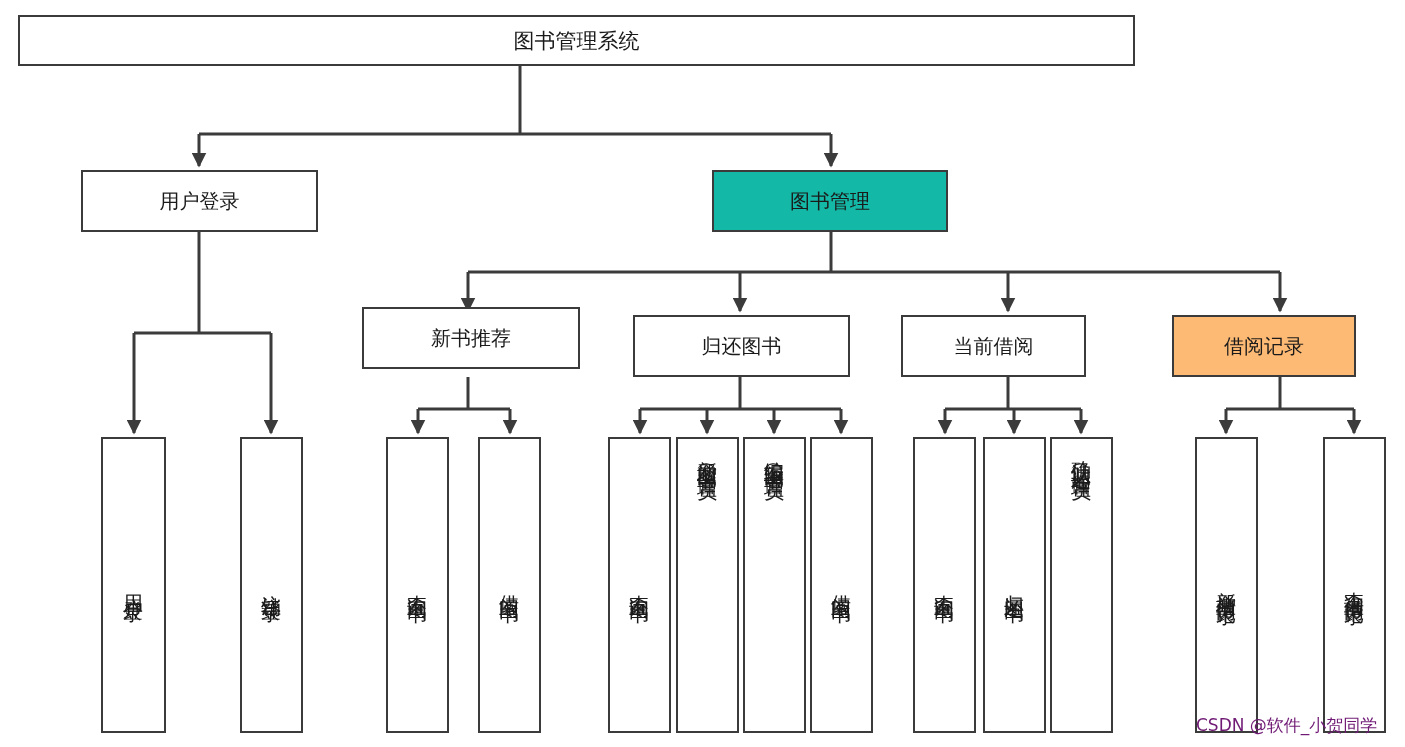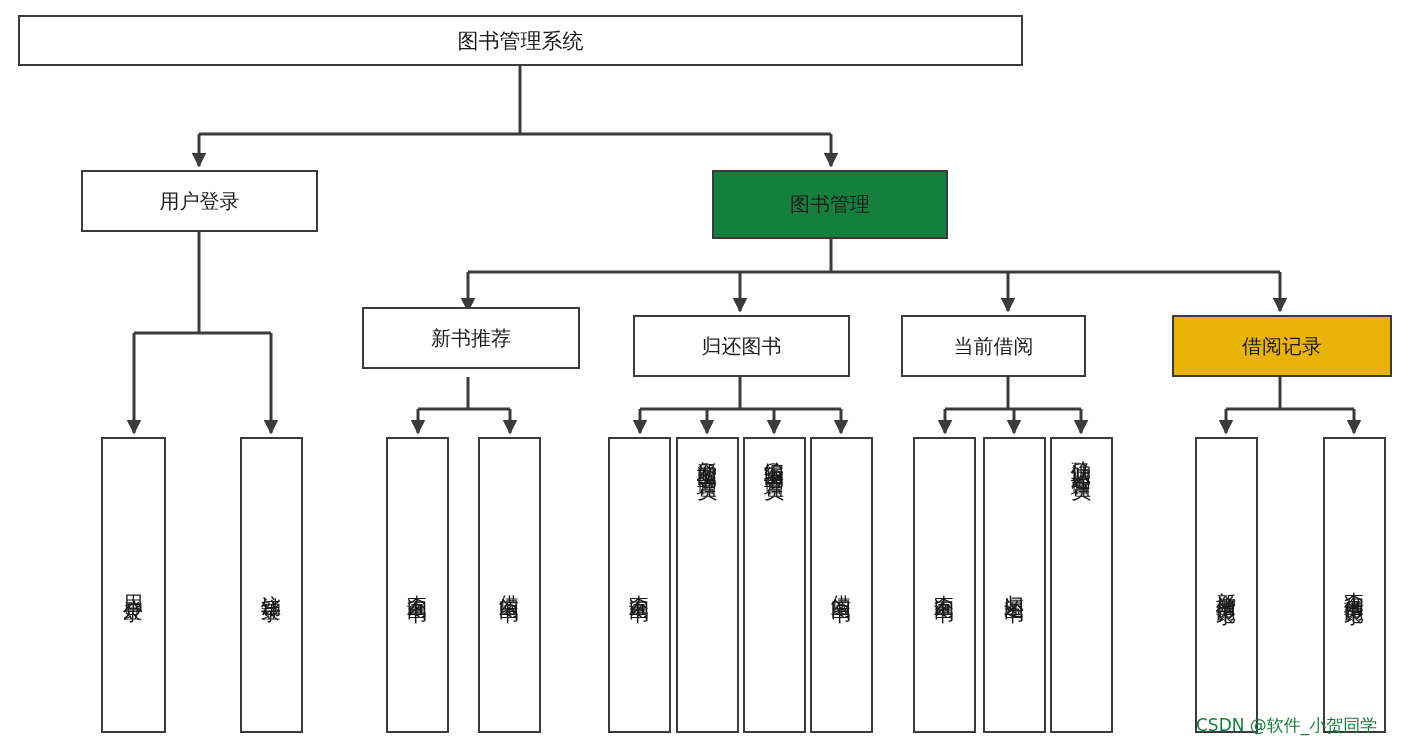--- a/index.html
+++ b/index.html
@@ -122,41 +122,41 @@
       <path d="M 1014 409 L 1014 433" marker-end="url(#arrow)"></path>
       <path d="M 1081 409 L 1081 433" marker-end="url(#arrow)"></path>
 
       <path d="M 1280 377 L 1280 409"></path>
       <path d="M 1226 409 L 1354 409"></path>
       <path d="M 1226 409 L 1226 433" marker-end="url(#arrow)"></path>
       <path d="M 1354 409 L 1354 433" marker-end="url(#arrow)"></path>
     </g>
   </svg>
 
-  <div class="node root" style="left: 18px; top: 15px; width: 1005px; height: 51px; border-color: rgb(59, 59, 59); background: rgb(255, 255, 255); color: rgb(26, 26, 26);">
+  <div class="node root" style="left: 18px; top: 15px; width: 1117px; height: 51px; border-color: rgb(59, 59, 59); background: rgb(255, 255, 255); color: rgb(26, 26, 26);">
     <span>图书管理系统</span>
   </div>
 
   <div class="node branch" style="left: 81px; top: 170px; width: 237px; height: 62px; border-color: rgb(59, 59, 59); background: rgb(255, 255, 255); color: rgb(26, 26, 26);">
     <span>用户登录</span>
   </div>
-  <div class="node branch" style="left: 712px; top: 170px; width: 236px; height: 69px; border-color: rgb(59, 59, 59); background: #15803d; color: rgb(26, 26, 26);">
+  <div class="node branch" style="left: 712px; top: 170px; width: 236px; height: 62px; border-color: rgb(59, 59, 59); background: #14b8a6; color: rgb(26, 26, 26);">
     <span>图书管理</span>
   </div>
 
   <div class="node branch" style="left: 362px; top: 307px; width: 218px; height: 62px; border-color: rgb(59, 59, 59); background: rgb(255, 255, 255); color: rgb(26, 26, 26);">
     <span>新书推荐</span>
   </div>
   <div class="node branch" style="left: 633px; top: 315px; width: 217px; height: 62px; border-color: rgb(59, 59, 59); background: rgb(255, 255, 255); color: rgb(26, 26, 26);">
     <span>归还图书</span>
   </div>
   <div class="node branch" style="left: 901px; top: 315px; width: 185px; height: 62px; border-color: rgb(59, 59, 59); background: rgb(255, 255, 255); color: rgb(26, 26, 26);">
     <span>当前借阅</span>
   </div>
-  <div class="node branch" style="left: 1172px; top: 315px; width: 220px; height: 62px; border-color: rgb(59, 59, 59); background: #eab308; color: rgb(26, 26, 26);">
+  <div class="node branch" style="left: 1172px; top: 315px; width: 184px; height: 62px; border-color: rgb(59, 59, 59); background: #fdba74; color: rgb(26, 26, 26);">
     <span>借阅记录</span>
   </div>
 
   <div class="node leaf" style="left: 101px; top: 437px; width: 65px; height: 296px; border-color: rgb(59, 59, 59); background: rgb(255, 255, 255); color: rgb(26, 26, 26);">
     <div class="leaf-inner">
         <span class="leaf-text">用户登录</span>
       </div>
   </div>
   <div class="node leaf" style="left: 240px; top: 437px; width: 63px; height: 296px; border-color: rgb(59, 59, 59); background: rgb(255, 255, 255); color: rgb(26, 26, 26);">
     <div class="leaf-inner">
@@ -212,14 +212,14 @@
     <div class="leaf-inner">
         <span class="leaf-text">新增借阅记录</span>
       </div>
   </div>
   <div class="node leaf" style="left: 1323px; top: 437px; width: 63px; height: 296px; border-color: rgb(59, 59, 59); background: rgb(255, 255, 255); color: rgb(26, 26, 26);">
     <div class="leaf-inner">
         <span class="leaf-text">查询借阅记录</span>
       </div>
   </div>
 
-  <div class="watermark" style="color: #15803d;">CSDN @软件_小贺同学</div>
+  <div class="watermark" style="color: #701a75;">CSDN @软件_小贺同学</div>
 </div>
 
 </body></html>

